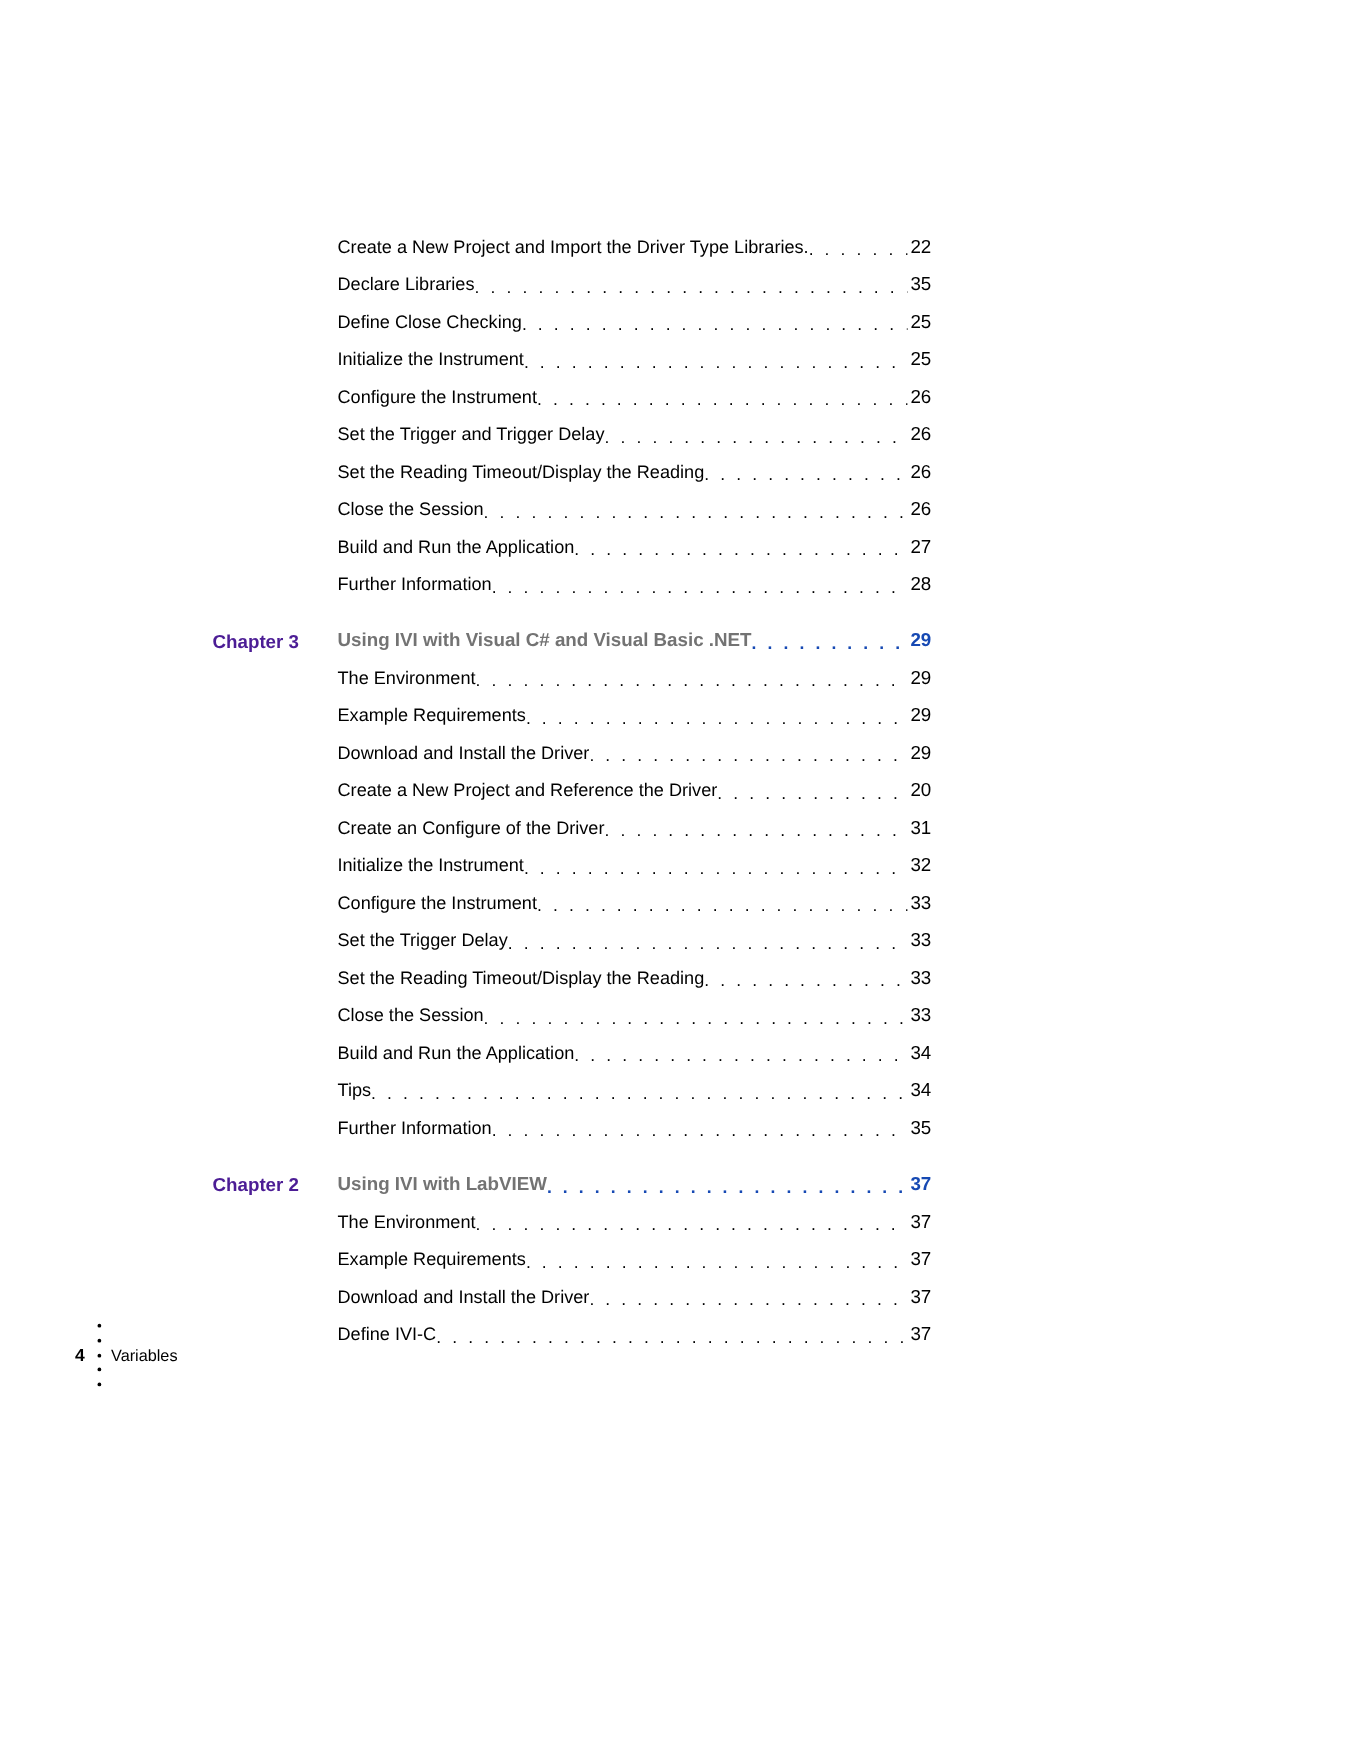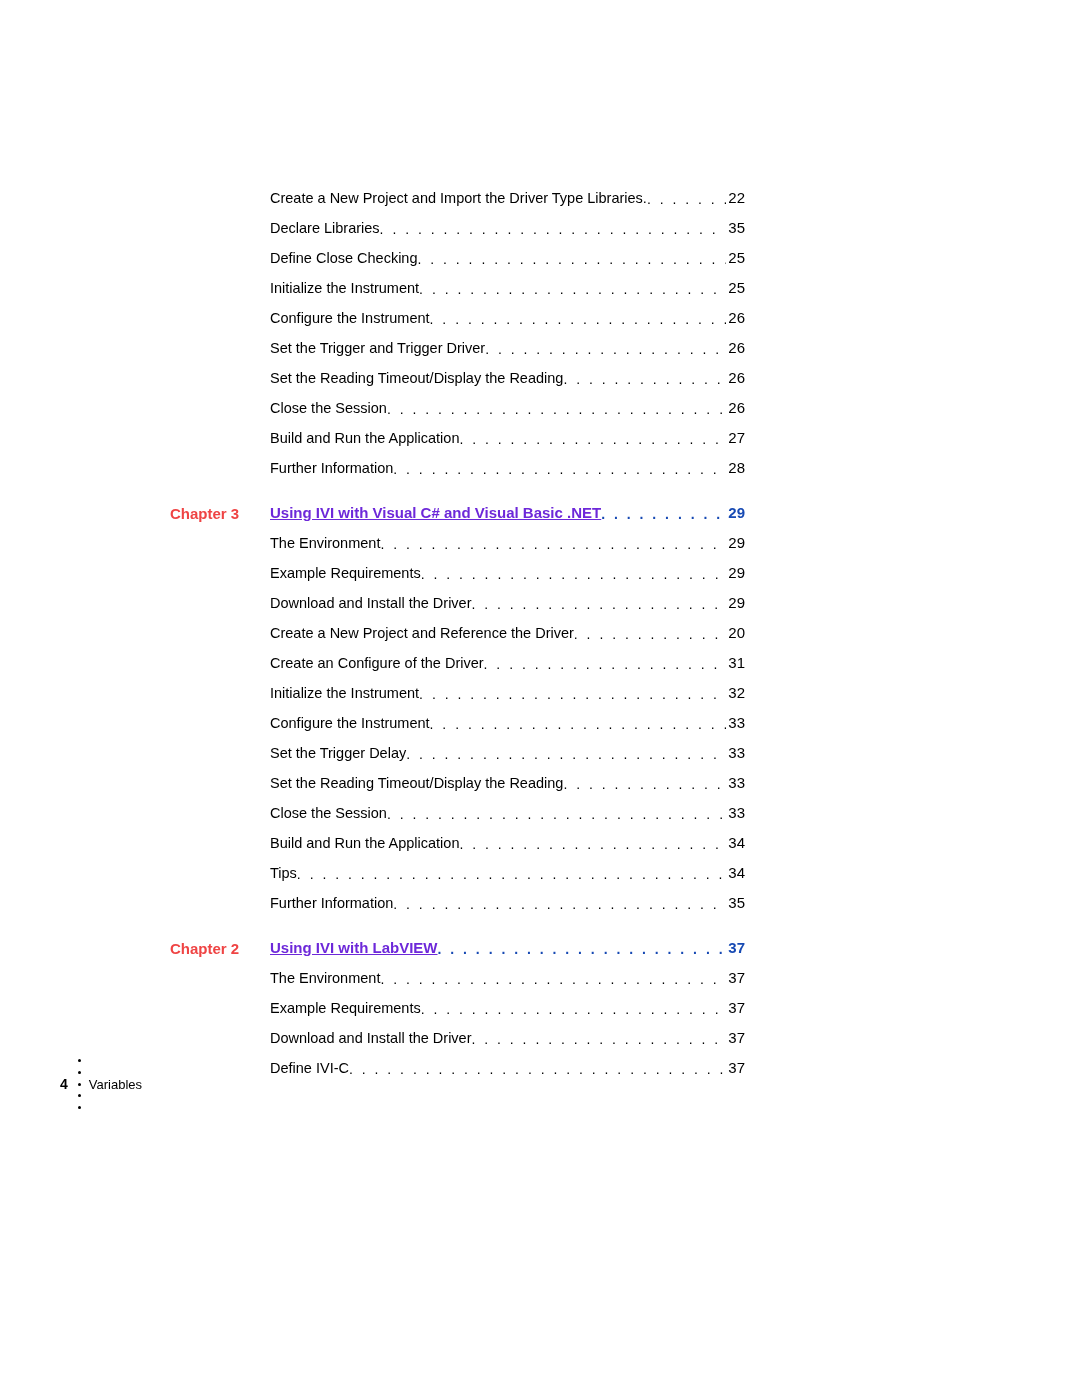--- a/index.html
+++ b/index.html
@@ -28,31 +28,30 @@
     font-size: 14.5px;
     line-height: 1;
     margin-bottom: 15px;
     white-space: nowrap;
   }
   .chapter-label {
     position: absolute;
     left: 0;
     width: 100px;
     font-weight: 700;
-    color: #ef4444;
+    color: #4c1d95;
     font-size: 15px;
   }
   .entry-block {
     margin-left: 100px;
   }
   .chapter-title {
     font-weight: 700;
-    color: #6d28d9;
+    color: #737373;
     font-size: 15px;
-    text-decoration: underline;
   }
   .dots {
     flex: 1 1 auto;
     overflow: hidden;
     letter-spacing: 2.5px;
     color: #000;
     font-size: 14px;
     position: relative;
     top: 1px;
   }
@@ -117,21 +116,21 @@
             <span class="entry-title">Initialize the Instrument</span>
             <span class="dots"> . . . . . . . . . . . . . . . . . . . . . . . . . . . . . . . . . . . . . . . . . . . . . . . . . . . . . . . . . . . . . . . . . . . . . . . . . . . . . . . . . . . . . . . . . . . . . . . . . . . . . . . . . . . . . . . . . . . . . . . . . . . .</span>
             <span class="pagenum">25</span>
           </div>
           <div class="toc-row">
             <span class="entry-title">Configure the Instrument</span>
             <span class="dots"> . . . . . . . . . . . . . . . . . . . . . . . . . . . . . . . . . . . . . . . . . . . . . . . . . . . . . . . . . . . . . . . . . . . . . . . . . . . . . . . . . . . . . . . . . . . . . . . . . . . . . . . . . . . . . . . . . . . . . . . . . . . .</span>
             <span class="pagenum">26</span>
           </div>
           <div class="toc-row">
-            <span class="entry-title">Set the Trigger and Trigger Driver</span>
+            <span class="entry-title">Set the Trigger and Trigger Delay</span>
             <span class="dots"> . . . . . . . . . . . . . . . . . . . . . . . . . . . . . . . . . . . . . . . . . . . . . . . . . . . . . . . . . . . . . . . . . . . . . . . . . . . . . . . . . . . . . . . . . . . . . . . . . . . . . . . . . . . . . . . . . . . . . . . . . . . .</span>
             <span class="pagenum">26</span>
           </div>
           <div class="toc-row">
             <span class="entry-title">Set the Reading Timeout/Display the Reading</span>
             <span class="dots"> . . . . . . . . . . . . . . . . . . . . . . . . . . . . . . . . . . . . . . . . . . . . . . . . . . . . . . . . . . . . . . . . . . . . . . . . . . . . . . . . . . . . . . . . . . . . . . . . . . . . . . . . . . . . . . . . . . . . . . . . . . . .</span>
             <span class="pagenum">26</span>
           </div>
           <div class="toc-row">
             <span class="entry-title">Close the Session</span>

